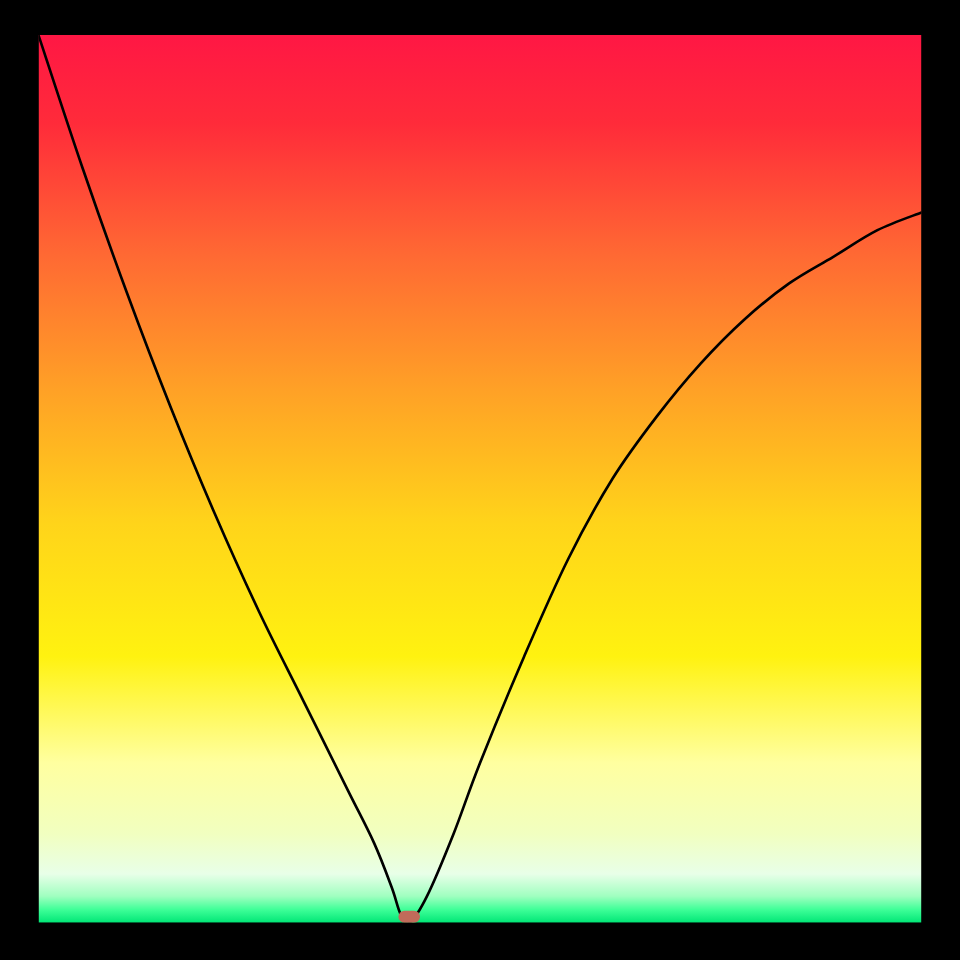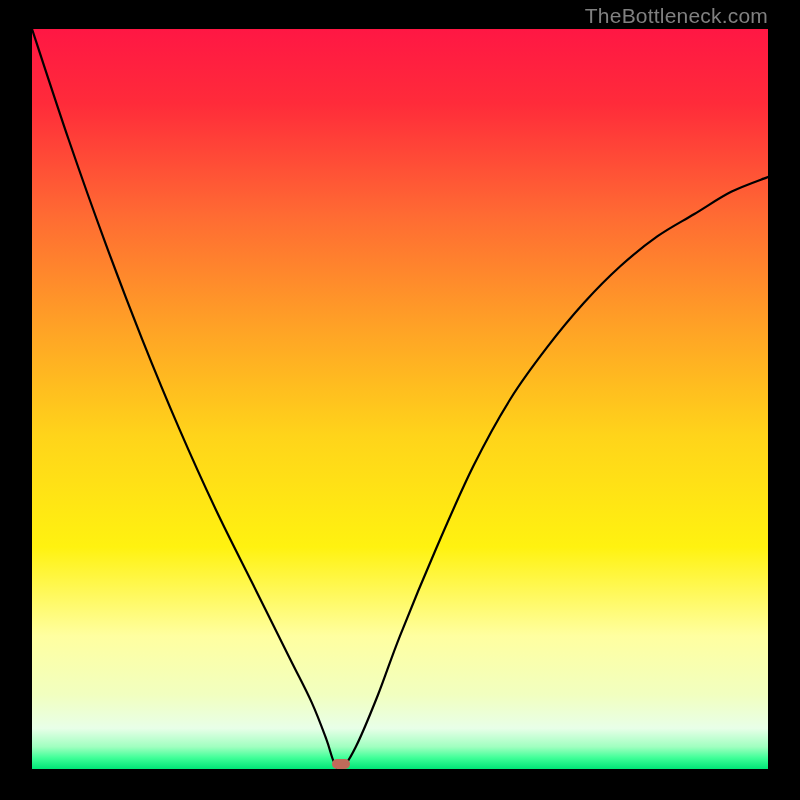--- a/index.html
+++ b/index.html
@@ -68,15 +68,14 @@
       <rect x="0" y="0" width="736" height="740" fill="url(#bg-grad)"></rect>
     </svg>
 
     <svg class="curve-svg" viewBox="0 0 736 740" preserveAspectRatio="none">
       <path id="curve-path" fill="none" stroke="#000000" stroke-width="2.2" stroke-linejoin="round" stroke-linecap="round" d="M 0.00 0.00 C 6.13 18.50, 24.53 75.23, 36.80 111.00 C 49.07 146.77, 61.33 181.30, 73.60 214.60 C 85.87 247.90, 98.13 279.97, 110.40 310.80 C 122.67 341.63, 134.93 371.23, 147.20 399.60 C 159.47 427.97, 171.73 455.10, 184.00 481.00 C 196.27 506.90, 208.53 530.33, 220.80 555.00 C 233.07 579.67, 247.79 609.27, 257.60 629.00 C 267.41 648.73, 273.55 659.83, 279.68 673.40 C 285.81 686.97, 290.72 700.53, 294.40 710.40 C 298.08 720.27, 299.31 727.67, 301.76 732.60 C 304.21 737.53, 305.44 742.47, 309.12 740.00 C 312.80 737.53, 317.71 730.13, 323.84 717.80 C 329.97 705.47, 338.56 684.50, 345.92 666.00 C 353.28 647.50, 358.19 631.47, 368.00 606.80 C 377.81 582.13, 392.53 546.37, 404.80 518.00 C 417.07 489.63, 429.33 461.27, 441.60 436.60 C 453.87 411.93, 466.13 389.73, 478.40 370.00 C 490.67 350.27, 502.93 334.23, 515.20 318.20 C 527.47 302.17, 539.73 287.37, 552.00 273.80 C 564.27 260.23, 576.53 247.90, 588.80 236.80 C 601.07 225.70, 613.33 215.83, 625.60 207.20 C 637.87 198.57, 650.13 192.40, 662.40 185.00 C 674.67 177.60, 686.93 168.97, 699.20 162.80 C 711.47 156.63, 729.87 150.47, 736.00 148.00"></path>
     </svg>
 
     <div class="marker" id="min-marker" style="left: 300.288px; top: 730.01px; width: 17.664px; height: 9.62px; background: rgb(193, 107, 90);"></div>
   </div>
 
-  <div class="watermark">TheBottleneck.com</div>
 
 </div>
 
 </body></html>

